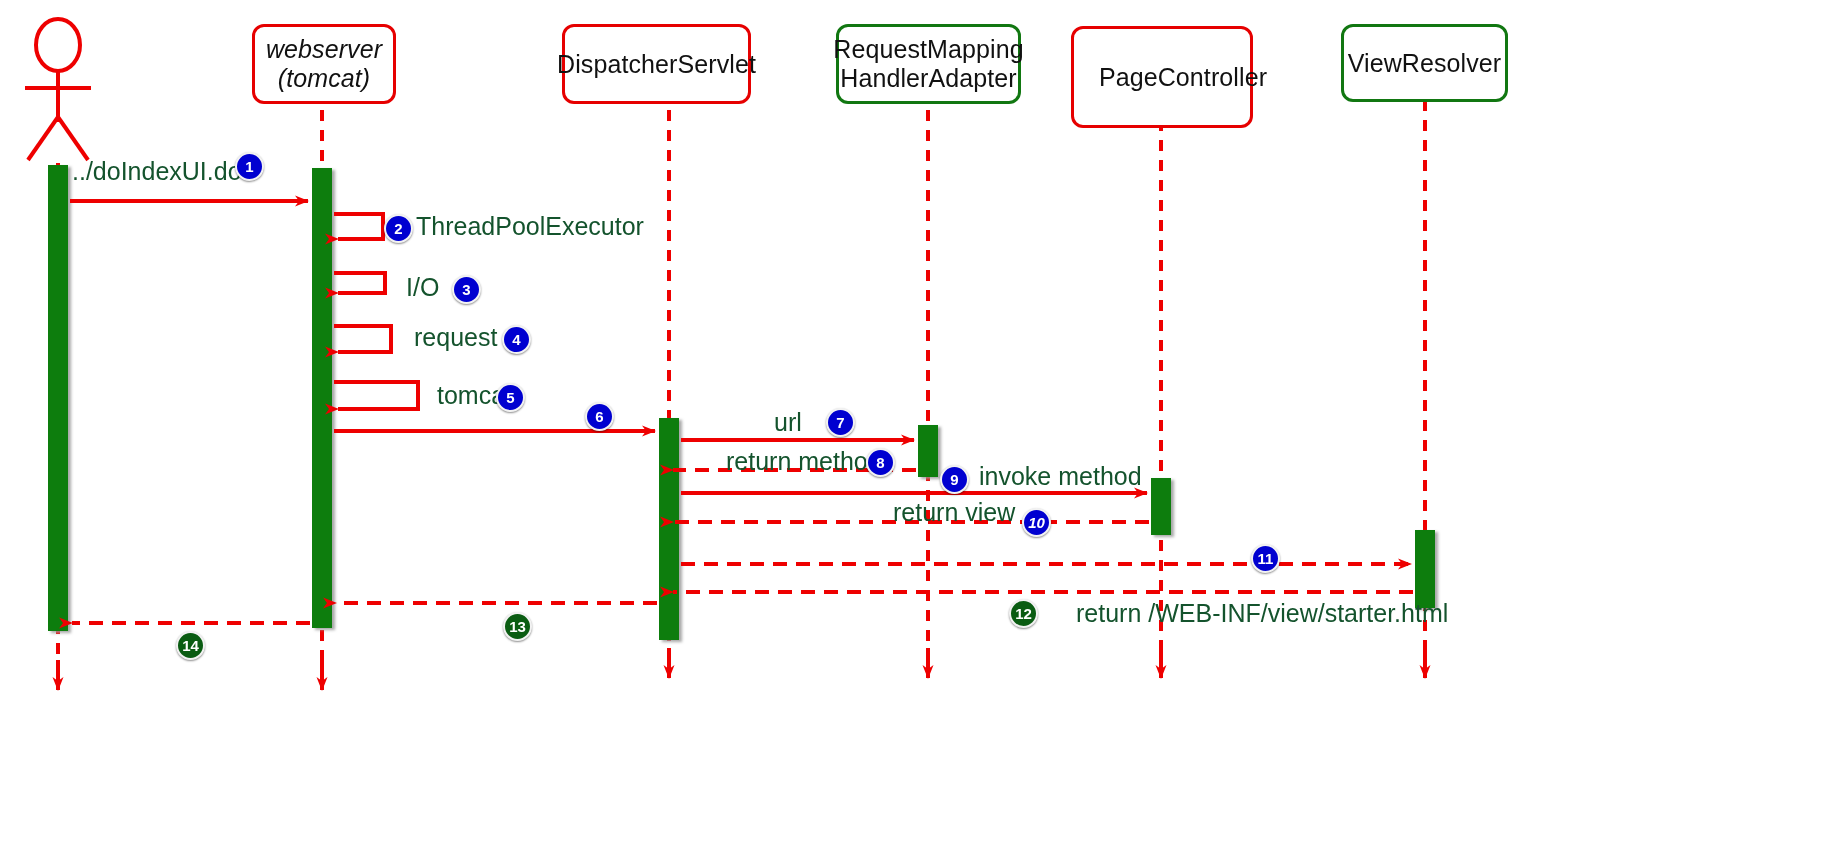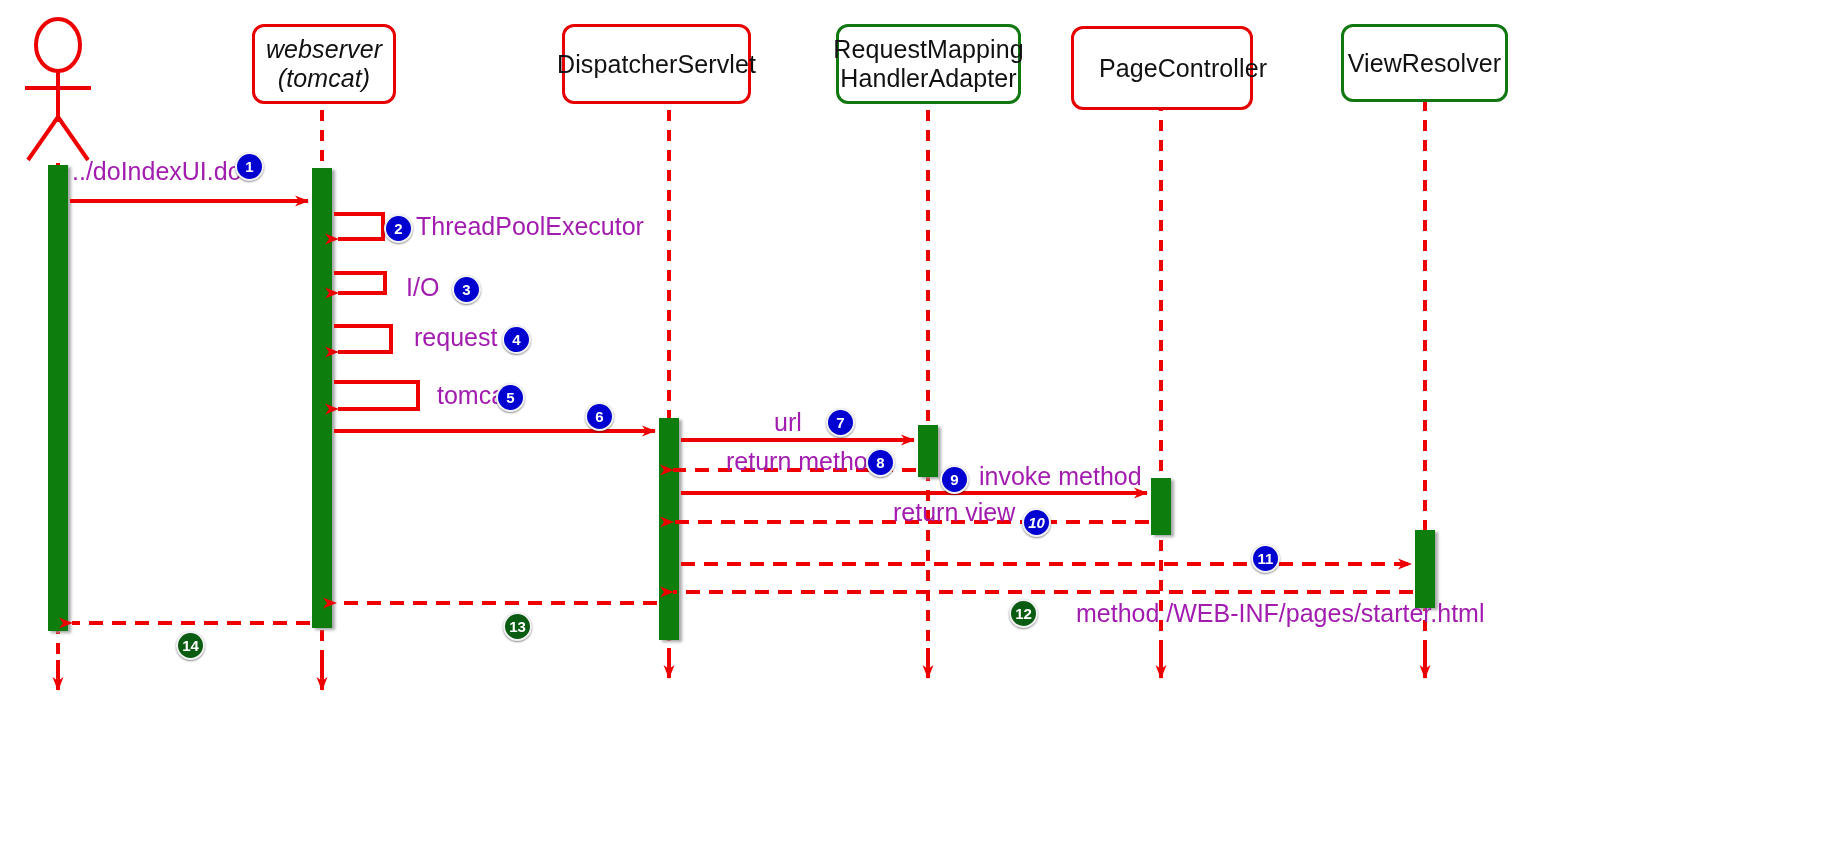--- a/index.html
+++ b/index.html
@@ -10,21 +10,21 @@
   .hdr-box{position:absolute;background:#fff;border-radius:12px;display:flex;align-items:center;justify-content:center;text-align:center;box-sizing:border-box;font-size:25px;color:#111;line-height:1.15;letter-spacing:.1px;}
   .hdr-red{border:3px solid #e60000;}
   .hdr-green{border:3px solid #117711;}
 
   .badge{position:absolute;width:29px;height:29px;border-radius:50%;display:flex;align-items:center;justify-content:center;
          color:#fff;font-size:15px;font-weight:bold;box-sizing:border-box;border:2px solid #f2f2f2;
          box-shadow:0 1px 2px rgba(0,0,0,.45);font-family:"Liberation Sans",sans-serif;}
   .badge.b-blue{background:#0000d0;}
   .badge.b-green{background:#0a5c12;}
 
-  .msg{position:absolute;font-size:25px;color:#a21caf;white-space:nowrap;line-height:1;}
+  .msg{position:absolute;font-size:25px;color:#14532d;white-space:nowrap;line-height:1;}
 </style>
 </head>
 <body>
 
 <div id="stage">
 
   <svg width="1830" height="862">
     <defs>
       <marker id="ah" markerWidth="14" markerHeight="12" refX="13" refY="6" orient="auto" markerUnits="userSpaceOnUse">
         <path d="M0,0.5 L14,6 L0,11.5 L4,6 Z" fill="#ee0000"></path>
@@ -111,38 +111,38 @@
 
   <div class="hdr-box hdr-red" style="left:562px;top:24px;width:189px;height:80px;">
     <span>DispatcherServlet</span>
   </div>
 
   <div class="hdr-box hdr-green" style="left:836px;top:24px;width:185px;height:80px;flex-direction:column;">
     <span>RequestMapping</span>
     <span>HandlerAdapter</span>
   </div>
 
-  <div class="hdr-box hdr-red" style="left:1071px;top:26px;width:182px;height:84px;padding-left:42px;">
+  <div class="hdr-box hdr-red" style="left:1071px;top:26px;width:182px;height:102px;padding-left:42px;">
     <span>PageController</span>
   </div>
 
   <div class="hdr-box hdr-green" style="left:1341px;top:24px;width:167px;height:78px;">
     <span>ViewResolver</span>
   </div>
 
   <div class="msg" style="left:72px;top:159px;">../doIndexUI.do</div>
   <div class="msg" style="left:416px;top:214px;text-align:right;">ThreadPoolExecutor</div>
   <div class="msg" style="left:406px;top:275px;">I/O</div>
   <div class="msg" style="left:414px;top:325px;">request</div>
   <div class="msg" style="left:437px;top:383px;">tomcat</div>
   <div class="msg" style="left:774px;top:410px;">url</div>
   <div class="msg" style="left:726px;top:449px;">return method</div>
   <div class="msg" style="left:979px;top:464px;">invoke method</div>
   <div class="msg" style="left:893px;top:500px;">return view</div>
-  <div class="msg" style="left:1076px;top:601px;">method /WEB-INF/pages/starter.html</div>
+  <div class="msg" style="left:1076px;top:601px;">return /WEB-INF/view/starter.html</div>
 
   <div class="badge b-blue" style="left:235px;top:152px;">1</div>
   <div class="badge b-blue" style="left:384px;top:214px;">2</div>
   <div class="badge b-blue" style="left:452px;top:275px;">3</div>
   <div class="badge b-blue" style="left:502px;top:325px;">4</div>
   <div class="badge b-blue" style="left:496px;top:383px;">5</div>
   <div class="badge b-blue" style="left:585px;top:402px;">6</div>
   <div class="badge b-blue" style="left:826px;top:408px;">7</div>
   <div class="badge b-blue" style="left:866px;top:448px;">8</div>
   <div class="badge b-blue" style="left:940px;top:465px;">9</div>

